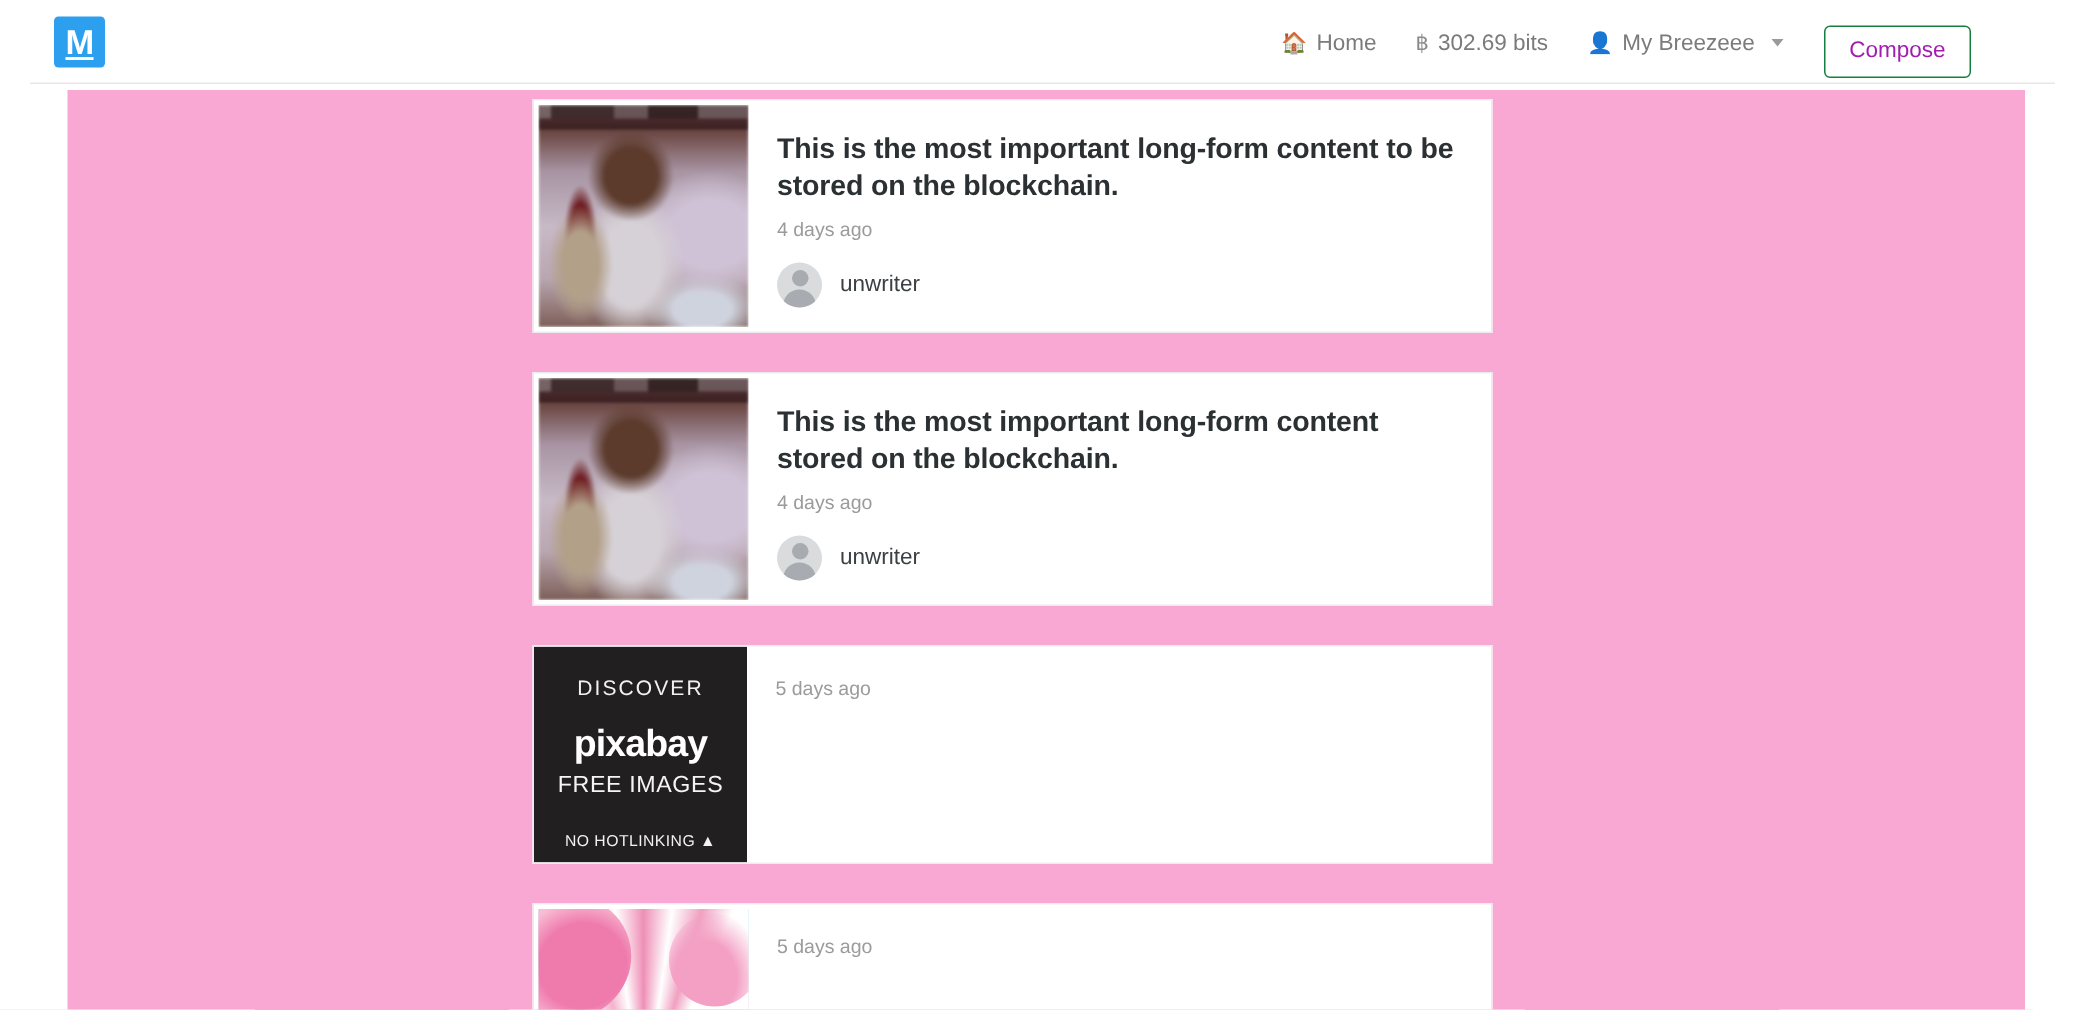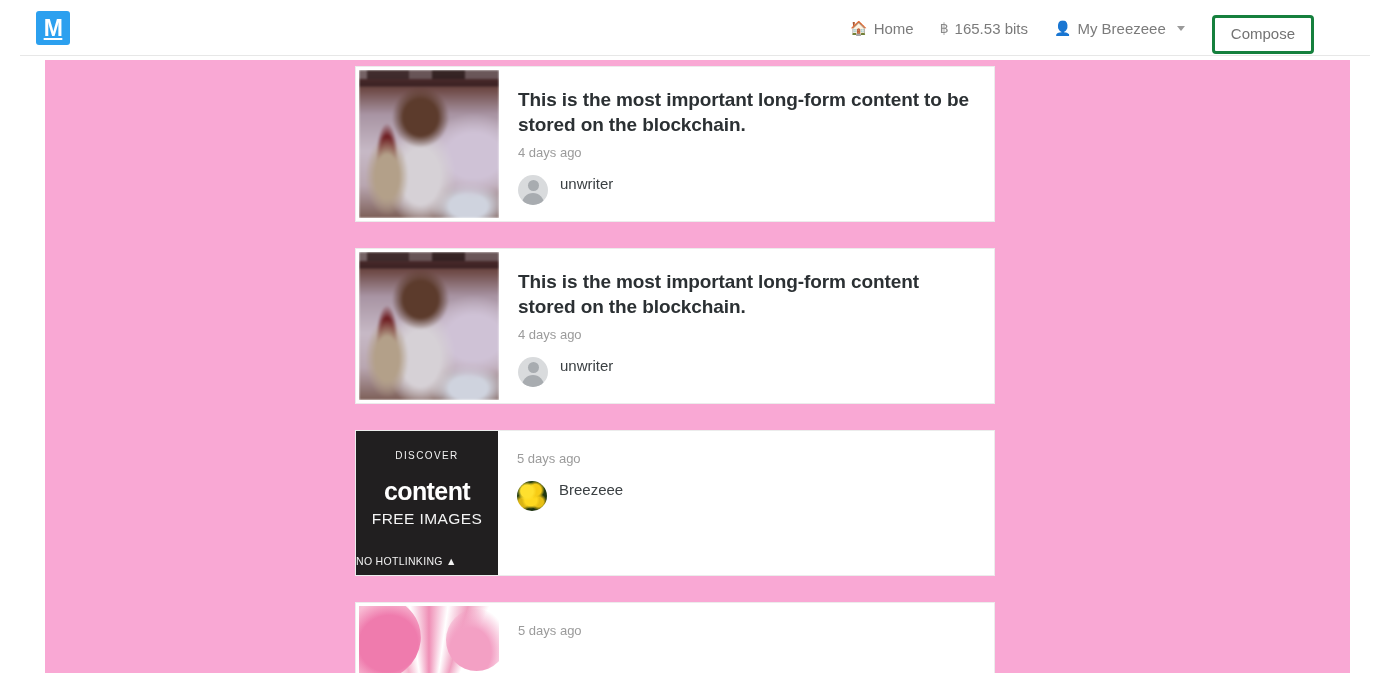--- a/index.html
+++ b/index.html
@@ -62,24 +62,24 @@
   .caret {
     display: inline-block;
     width: 0; height: 0;
     border-left: 4px solid transparent;
     border-right: 4px solid transparent;
     border-top: 5px solid #9a9a9a;
     margin-left: 5px;
   }
   .compose-btn {
     margin-left: 14px;
-    border: 3px solid #15803d;
+    border: 1px solid #15803d;
     border-radius: 4px;
     background: #ffffff;
-    color: #737373;
+    color: #a21caf;
     font-size: 15px;
     padding: 7px 16px 8px;
     font-family: "Liberation Sans", sans-serif;
     cursor: pointer;
     line-height: 1.2;
     margin-top: 13px;
   }
 
   
   .page {
@@ -135,20 +135,21 @@
     margin: 0 0 7px 0;
     letter-spacing: -0.1px;
   }
   .card-date {
     font-size: 13px;
     color: #9b9b9b;
     margin-bottom: 15px;
   }
   .card-author {
     display: flex;
+    align-items: center;
     gap: 12px;
   }
   .avatar {
     width: 30px; height: 30px;
     border-radius: 50%;
     overflow: hidden;
     flex: 0 0 auto;
     position: relative;
     background: #d7d9db;
   }
@@ -212,21 +213,21 @@
     position: absolute; inset: 0;
     background: #211f20;
     color: #ffffff;
     display: flex;
     flex-direction: column;
     align-items: center;
     justify-content: flex-start;
     padding-top: 19px;
   }
   .pb-discover {
-    font-size: 10px;
+    font-size: 14px;
     letter-spacing: 1.4px;
     color: #f1f1f1;
   }
   .pb-logo {
     margin-top: 18px;
     font-size: 25px;
     font-weight: bold;
     letter-spacing: -0.6px;
     color: #ffffff;
     line-height: 1;
@@ -234,20 +235,21 @@
   .pb-free {
     margin-top: 6px;
     font-size: 15.5px;
     letter-spacing: 0.4px;
     color: #f4f4f4;
   }
   .pb-warn {
     position: absolute;
     left: 0; right: 0;
     bottom: 8px;
+    text-align: center;
     font-size: 10.5px;
     letter-spacing: 0.3px;
     color: #f2f2f2;
   }
 
   
   .thumb-flower {
     position: absolute; inset: 0;
     background:
       radial-gradient(circle at 50% 86%, #c0286d 0 6%, #d9577f 6% 9%, rgba(217,87,127,0) 11%),
@@ -286,21 +288,21 @@
   <a class="brand" href="#">M</a>
 
   <div class="nav-right">
     <a class="nav-link" href="#">
       <span class="ico">🏠</span>
       <span>Home</span>
     </a>
 
     <a class="nav-link" href="#">
       <span class="ico">฿</span>
-      <span>165.53 bits</span>
+      <span>302.69 bits</span>
     </a>
 
     <a class="nav-link" href="#">
       <span class="ico">👤</span>
       <span>My Breezeee</span>
       <span class="caret"></span>
     </a>
 
     <button class="compose-btn">Compose</button>
   </div>
@@ -342,31 +344,27 @@
             </div>
             <span class="author-name">unwriter</span>
           </div>
         </div>
       </div>
 
       <div class="card">
         <div class="card-media flush">
           <div class="thumb-pixabay">
             <div class="pb-discover">DISCOVER</div>
-            <div class="pb-logo">content</div>
+            <div class="pb-logo">pixabay</div>
             <div class="pb-free">FREE IMAGES</div>
             <div class="pb-warn">NO HOTLINKING ▲</div>
           </div>
         </div>
         <div class="card-body">
           <div class="card-date">5 days ago</div>
-          <div class="card-author">
-            <div class="avatar flower"></div>
-            <span class="author-name">Breezeee</span>
-          </div>
         </div>
       </div>
 
       <div class="card">
         <div class="card-media">
           <div class="thumb-flower"></div>
         </div>
         <div class="card-body">
           <div class="card-date">5 days ago</div>
 

